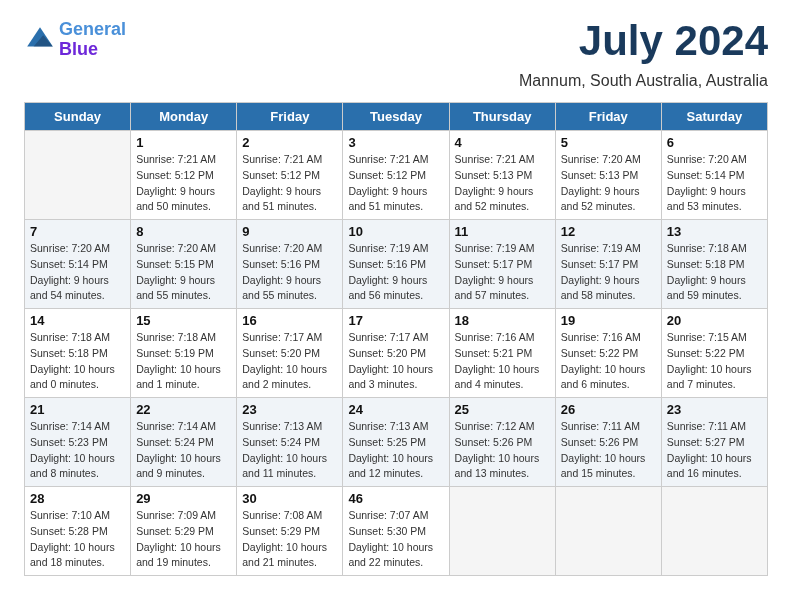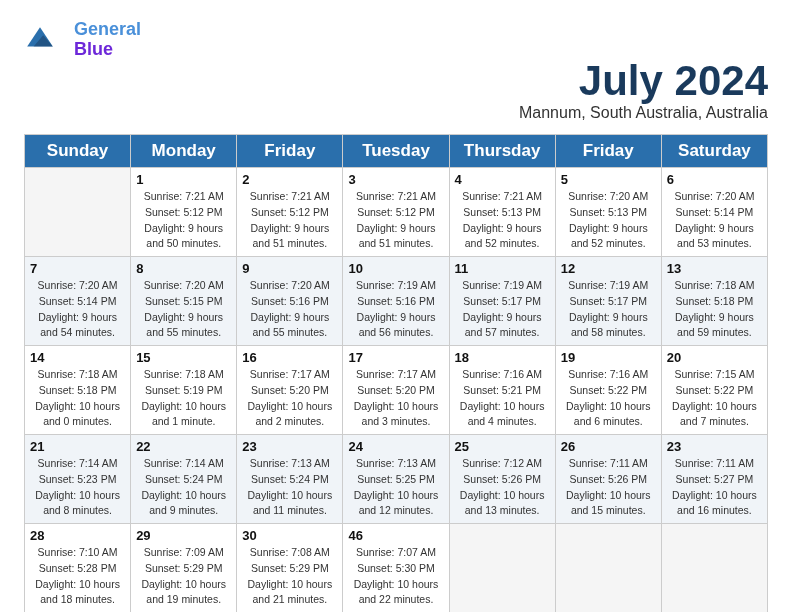--- a/index.html
+++ b/index.html
@@ -12,21 +12,21 @@
     }
     .header-section {
       display: flex;
       justify-content: space-between;
       align-items: flex-start;
       margin-bottom: 12px;
     }
     .logo {
       display: flex;
       align-items: center;
-      gap: 16px;
+      gap: 1px;
     }
     .logo-text {
       font-size: 18px;
       font-weight: bold;
       color: #1a3a5c;
       line-height: 1.1;
     }
     .logo-text span {
       color: #4a90d9;
     }
@@ -36,38 +36,37 @@
       margin-right: 2px;
     }
     .title-block {
       text-align: right;
     }
     .month-title {
       font-size: 42px;
       font-weight: bold;
       color: #1a3a5c;
       line-height: 1;
-      margin-top: 40px;
     }
     .location-title {
       font-size: 16px;
       color: #333;
-      margin-top: 2px;
+      margin-top: 10px;
     }
     .calendar-table {
       width: 100%;
       border-collapse: collapse;
       font-size: 11px;
     }
     .calendar-table th {
       background-color: #2a6fac;
       color: #fff;
       padding: 6px 4px;
       text-align: center;
-      font-size: 17px;
+      font-size: 13px;
       font-weight: bold;
       border: 1px solid #ccc;
     }
     .calendar-table td {
       border: 1px solid #ccc;
       vertical-align: top;
       padding: 4px 5px;
       width: 106px;
       min-height: 80px;
       background: #fff;
@@ -79,21 +78,20 @@
       font-weight: bold;
       font-size: 13px;
       color: #111;
       display: block;
       margin-bottom: 2px;
     }
     .day-detail {
       color: #333;
       font-size: 10.5px;
       line-height: 1.5;
-      text-align: center;
     }
     .row-shaded td {
       background: #f0f4f8;
     }
   </style>
 </head>
 <body>
 
 <div class="header-section">
   <div class="logo">

